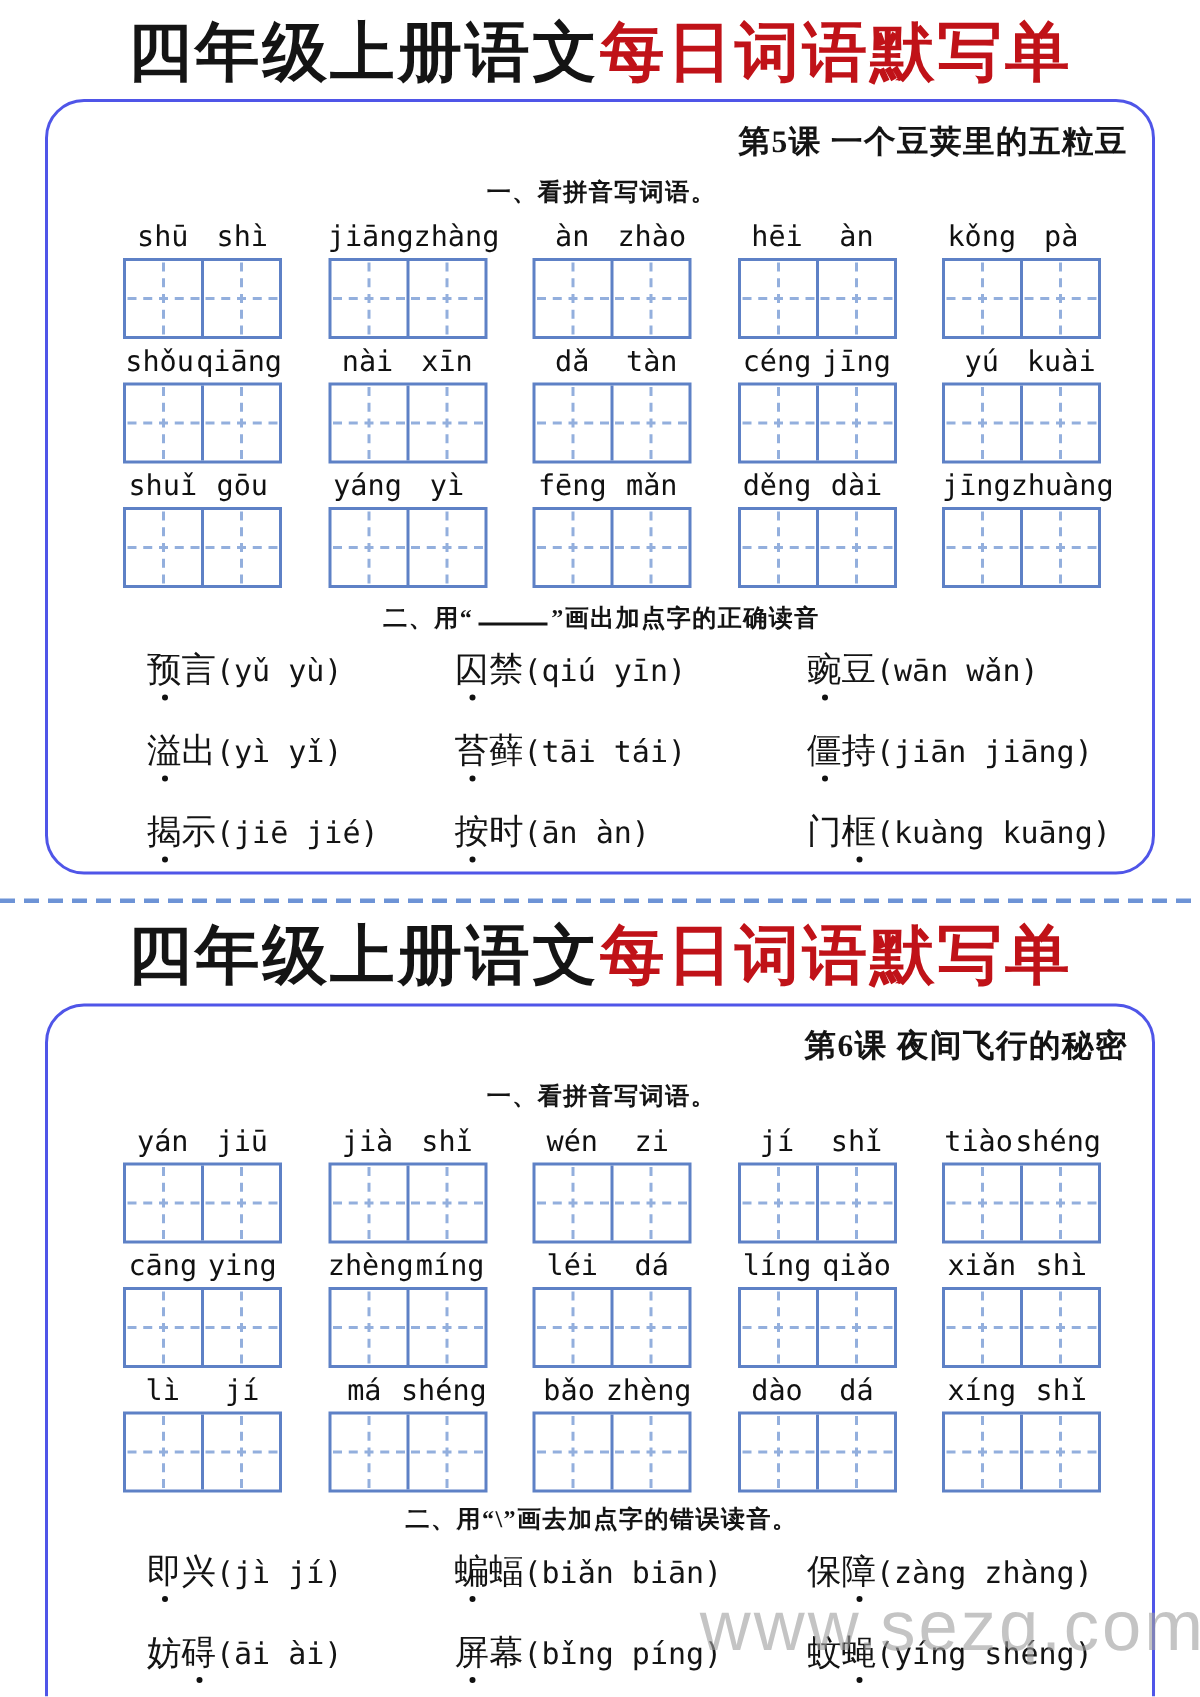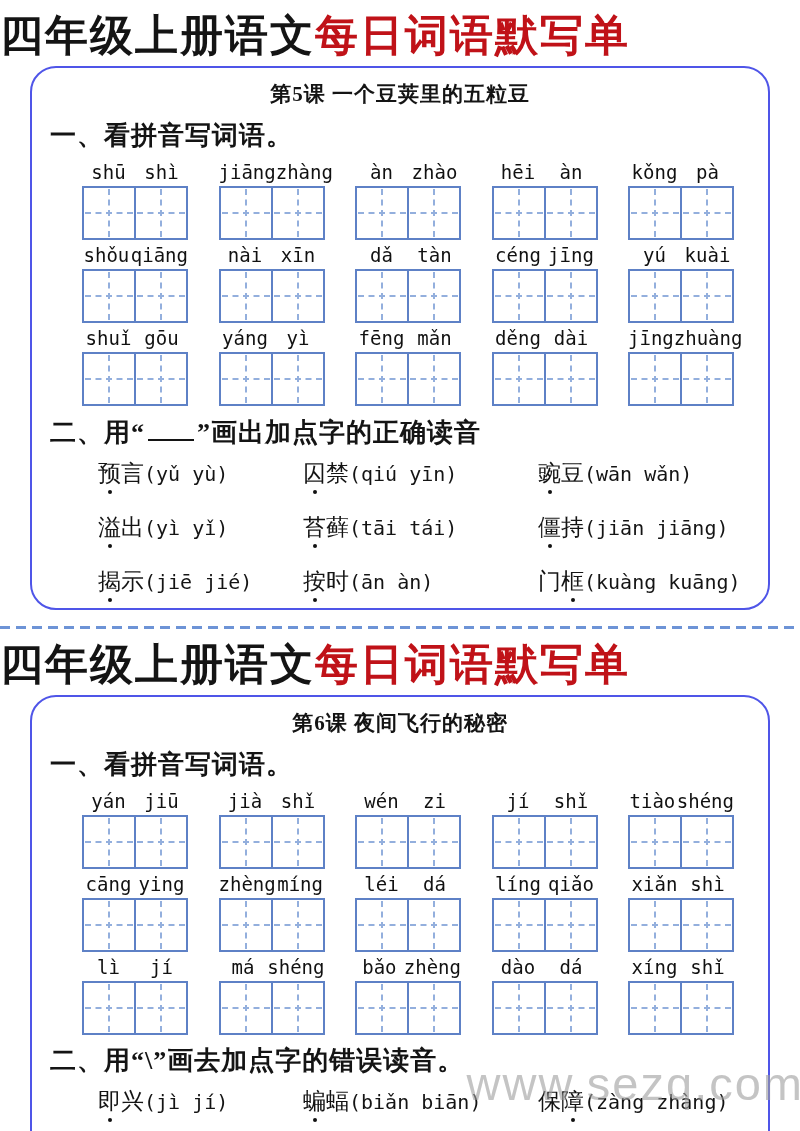--- a/index.html
+++ b/index.html
@@ -5,21 +5,21 @@
   html,body{margin:0;padding:0;background:#ffffff;}
   .sheet{
     position:relative;
     width:800px;height:1131px;
     overflow:hidden;
     background:#ffffff;
     font-family:"Liberation Serif","DejaVu Serif",serif;
     color:#141414;
   }
   .main-title{
-    text-align:left;
+    text-align:center;
     font-size:43px;
     font-weight:bold;
     letter-spacing:2px;
     line-height:1.12;
     padding-top:12px;
     white-space:nowrap;
   }
   .main-title .red{color:#c01218;}
   .main-title.second{padding-top:6px;}
   .card{
@@ -28,30 +28,31 @@
     margin:6px auto 0 auto;
     border:2.5px solid #4f55e8;
     border-radius:26px;
     padding:8px 16px 10px 16px;
     min-height:476px;
     background:#ffffff;
   }
   .card.second{min-height:462px;}
   .lesson-title{
     margin:4px 0 10px 0;
-    text-align:center;
+    text-align:right;
     font-size:21px;
     font-weight:bold;
     letter-spacing:1px;
   }
   .q-head{
-    font-size:26px;
+    font-size:16px;
     font-weight:bold;
     margin:2px 0 8px 2px;
     letter-spacing:1px;
+    text-align:center;
   }
   .q-head.second{margin-top:8px;}
   .blank-line{
     display:inline-block;
     width:46px;
     height:0.95em;
     border-bottom:2px solid #141414;
     margin:0 3px;
     vertical-align:baseline;
   }

